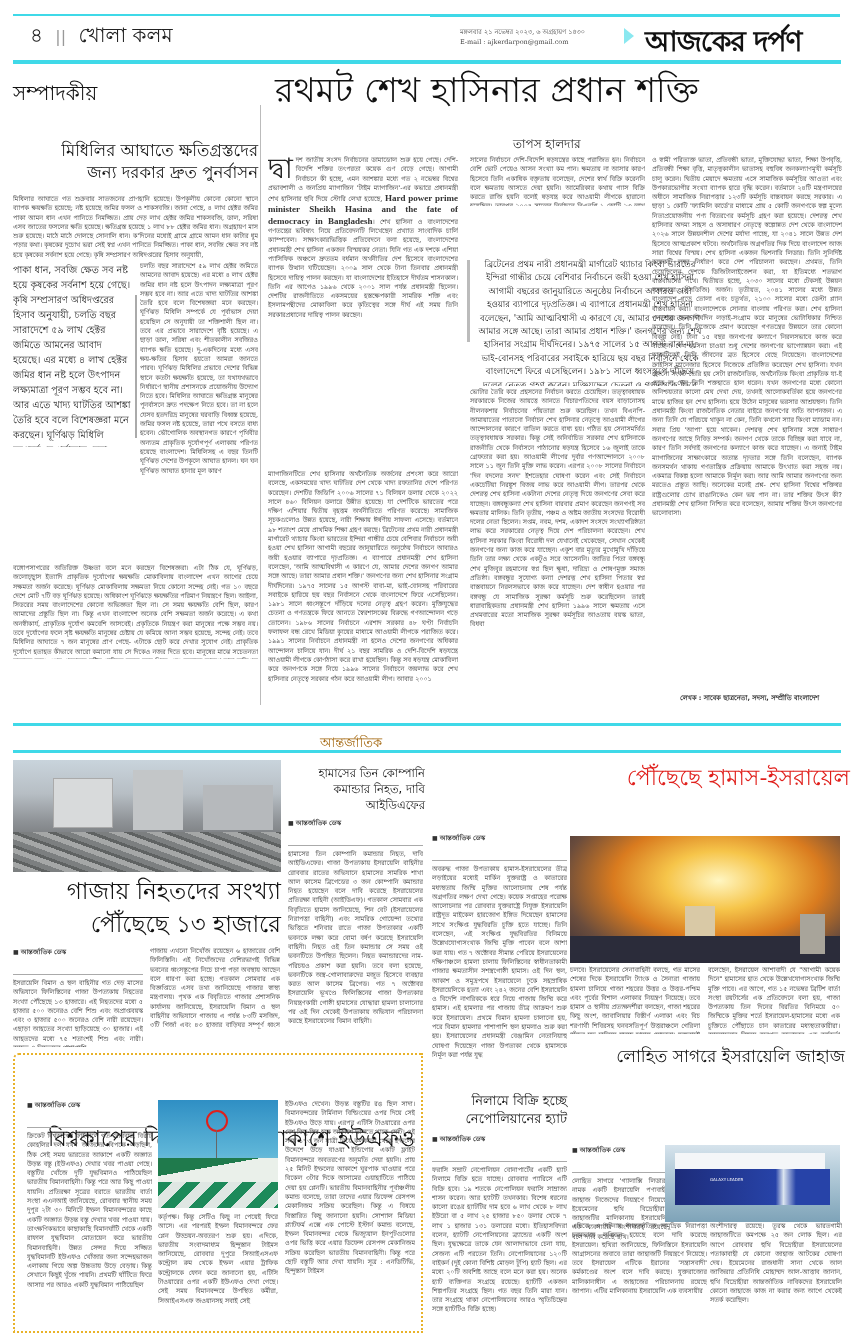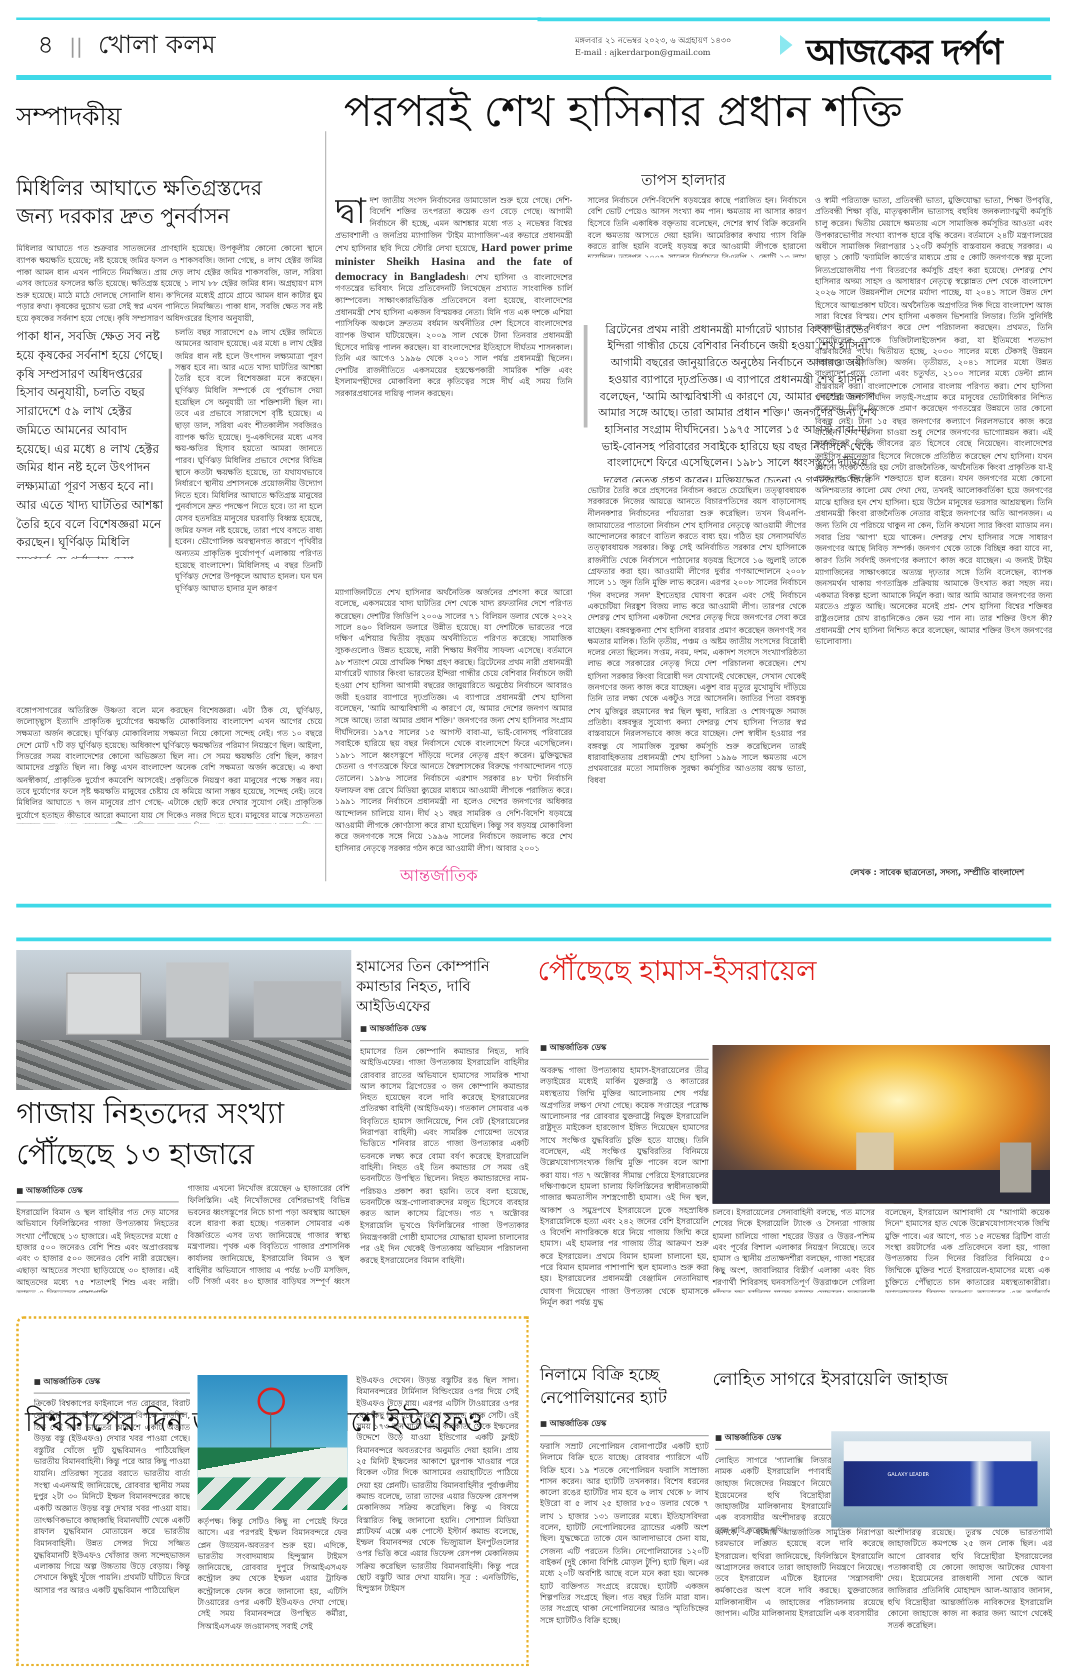--- a/index.html
+++ b/index.html
@@ -1,23 +1,23 @@
 <!DOCTYPE html>
 <html><head>
 <meta charset="utf-8">
 <style>
 *{box-sizing:border-box;margin:0;padding:0}
 body{width:855px;height:1343px;background:#fff;font-family:"DejaVu Sans","Liberation Sans",sans-serif;color:#222;overflow:hidden;position:relative}
 .abs{position:absolute}
 .rule-cyan{position:absolute;height:3px;background:#3fd9e8}
 .txt{font-size:6.4px;line-height:9.3px;text-align:justify;color:#333}
 .vrule{position:absolute;width:1px;background:#bbb}
-.desk{font-size:6.5px;font-weight:bold;color:#333;border-bottom:1px solid #aaa;padding-bottom:3px;margin-bottom:4px}
+.desk{font-size:6.5px;font-weight:bold;color:#333;border-bottom:1px solid #aaa;padding-bottom:16px;margin-bottom:4px}
 .desk:before{content:"■ ";font-size:6px}
-.hl{font-family:"DejaVu Sans",sans-serif;color:#111;text-align:left;font-weight:normal}
+.hl{font-family:"DejaVu Sans",sans-serif;color:#111;text-align:right;font-weight:normal}
 .img{position:absolute;overflow:hidden}
 </style>
 </head>
 <body>
 
 <div class="rule-cyan" style="left:13px;top:14px;width:420px;height:2px"></div>
 <div class="rule-cyan" style="left:430px;top:14px;width:410px;height:3px"></div>
 <div class="abs" style="left:30px;top:20px;font-size:20px;color:#222">
   <span>৪</span>
   <span style="color:#999;font-size:16px;margin:0 6px">||</span>
@@ -37,35 +37,35 @@
   <div>জন্য দরকার দ্রুত পুনর্বাসন</div>
 </div>
 <div class="abs txt" style="left:13px;top:195px;width:245px;height:67px;overflow:hidden">মিধিলার আঘাতে গত শুক্রবার সাতজনের প্রাণহানি হয়েছে। উপকূলীয় কোনো কোনো স্থানে ব্যাপক ক্ষয়ক্ষতি হয়েছে; নষ্ট হয়েছে জমির ফসল ও শাকসবজি। জানা গেছে, ৪ লাখ হেক্টর জমির পাকা আমন ধান এখন পানিতে নিমজ্জিত। প্রায় দেড় লাখ হেক্টর জমির শাকসবজি, ডাল, সরিষা এসব জাতের ফসলের ক্ষতি হয়েছে। ক্ষতিগ্রস্ত হয়েছে ১ লাখ ৮৮ হেক্টর জমির ধান। অগ্রহায়ণ মাস শুরু হয়েছে। মাঠে মাঠে দোলছে সোনালি ধান। ক'দিনের মধ্যেই গ্রামে গ্রামে আমন ধান কাটার ধুম পড়ার কথা। কৃষকের দুচোখ ভরা সেই স্বপ্ন এখন পানিতে নিমজ্জিত। পাকা ধান, সবজি ক্ষেত সব নষ্ট হয়ে কৃষকের সর্বনাশ হয়ে গেছে। কৃষি সম্প্রসারণ অধিদপ্তরের হিসাব অনুযায়ী,</div>
 <div class="abs" style="left:13px;top:262px;width:118px;height:185px;overflow:hidden;font-size:9.5px;line-height:15px;color:#222">পাকা ধান, সবজি ক্ষেত সব নষ্ট হয়ে কৃষকের সর্বনাশ হয়ে গেছে। কৃষি সম্প্রসারণ অধিদপ্তরের হিসাব অনুযায়ী, চলতি বছর সারাদেশে ৫৯ লাখ হেক্টর জমিতে আমনের আবাদ হয়েছে। এর মধ্যে ৪ লাখ হেক্টর জমির ধান নষ্ট হলে উৎপাদন লক্ষ্যমাত্রা পূরণ সম্ভব হবে না। আর এতে খাদ্য ঘাটতির আশঙ্কা তৈরি হবে বলে বিশেষজ্ঞরা মনে করছেন। ঘূর্ণিঝড় মিধিলি সম্পর্কে যে পূর্বাভাস দেয়া হয়েছিল সে অনুযায়ী তা শক্তিশালী ছিল না। তবে এর প্রভাবে সারাদেশে বৃষ্টি হয়েছে। এ ছাড়া ডাল, সরিষা এবং শীতকালীন সবজিরও ব্যাপক ক্ষতি হয়েছে</div>
 <div class="vrule" style="left:135px;top:295px;height:143px;width:2px;background:#aaa"></div>
 <div class="abs txt" style="left:140px;top:262px;width:118px;height:302px;overflow:hidden">চলতি বছর সারাদেশে ৫৯ লাখ হেক্টর জমিতে আমনের আবাদ হয়েছে। এর মধ্যে ৪ লাখ হেক্টর জমির ধান নষ্ট হলে উৎপাদন লক্ষ্যমাত্রা পূরণ সম্ভব হবে না। আর এতে খাদ্য ঘাটতির আশঙ্কা তৈরি হবে বলে বিশেষজ্ঞরা মনে করছেন। ঘূর্ণিঝড় মিধিলি সম্পর্কে যে পূর্বাভাস দেয়া হয়েছিল সে অনুযায়ী তা শক্তিশালী ছিল না। তবে এর প্রভাবে সারাদেশে বৃষ্টি হয়েছে। এ ছাড়া ডাল, সরিষা এবং শীতকালীন সবজিরও ব্যাপক ক্ষতি হয়েছে। দু-একদিনের মধ্যে এসব ক্ষয়-ক্ষতির হিসাব হয়তো আমরা জানতে পারব। ঘূর্ণিঝড় মিধিলির প্রভাবে দেশের বিভিন্ন স্থানে কতটা ক্ষয়ক্ষতি হয়েছে, তা যথাযথভাবে নির্ধারণে স্থানীয় প্রশাসনকে প্রয়োজনীয় উদ্যোগ নিতে হবে। মিধিলির আঘাতে ক্ষতিগ্রস্ত মানুষের পুনর্বাসনে দ্রুত পদক্ষেপ নিতে হবে। তা না হলে যেসব হতদরিদ্র মানুষের ঘরবাড়ি বিধ্বস্ত হয়েছে, জমির ফসল নষ্ট হয়েছে, তারা পথে বসতে বাধ্য হবেন। ভৌগোলিক অবস্থানগত কারণে পৃথিবীর অন্যতম প্রাকৃতিক দুর্যোগপূর্ণ এলাকায় পরিণত হয়েছে বাংলাদেশ। মিধিলিসহ এ বছর তিনটি ঘূর্ণিঝড় দেশের উপকূলে আঘাত হানল। ঘন ঘন ঘূর্ণিঝড় আঘাত হানার মূল কারণ</div>
 <div class="abs txt" style="left:13px;top:564px;width:245px;height:95px;overflow:hidden">বঙ্গোপসাগরের অতিরিক্ত উষ্ণতা বলে মনে করছেন বিশেষজ্ঞরা। এটা ঠিক যে, ঘূর্ণিঝড়, জলোচ্ছ্বাস ইত্যাদি প্রাকৃতিক দুর্যোগের ক্ষয়ক্ষতি মোকাবিলায় বাংলাদেশ এখন আগের চেয়ে সক্ষমতা অর্জন করেছে। ঘূর্ণিঝড় মোকাবিলায় সক্ষমতা নিয়ে কোনো সন্দেহ নেই। গত ১০ বছরে দেশে মোট ৭টি বড় ঘূর্ণিঝড় হয়েছে। অধিকাংশ ঘূর্ণিঝড়ে ক্ষয়ক্ষতির পরিমাণ নিয়ন্ত্রণে ছিল। আইলা, সিডরের সময় বাংলাদেশের কোনো অভিজ্ঞতা ছিল না। সে সময় ক্ষয়ক্ষতি বেশি ছিল, কারণ আমাদের প্রস্তুতি ছিল না। কিন্তু এখন বাংলাদেশ অনেক বেশি সক্ষমতা অর্জন করেছে। এ কথা অনস্বীকার্য, প্রাকৃতিক দুর্যোগ কমবেশি আসবেই। প্রকৃতিকে নিয়ন্ত্রণ করা মানুষের পক্ষে সম্ভব নয়। তবে দুর্যোগের ফলে সৃষ্ট ক্ষয়ক্ষতি মানুষের চেষ্টায় যে কমিয়ে আনা সম্ভব হয়েছে, সন্দেহ নেই। তবে মিধিলির আঘাতে ৭ জন মানুষের প্রাণ গেছে- এটাকে ছোট করে দেখার সুযোগ নেই। প্রাকৃতিক দুর্যোগে হতাহত কীভাবে আরো কমানো যায় সে দিকেও নজর দিতে হবে। মানুষের মাঝে সচেতনতা বাড়াতে হবে। এখন প্রয়োজন বৃষ্টির পানিতে ফসল ডুবে গিয়ে এবং অন্যান্য কারণে যারা ক্ষতিগ্রস্ত হয়েছেন, তাদের পাশে দাঁড়ানো। যাদের ঘরবাড়ি বিধ্বস্ত হয়েছে, তাদের পুনর্বাসনের ব্যবস্থা করা জরুরি ভিত্তিতে।</div>
 
 <div class="vrule" style="left:260px;top:105px;height:600px"></div>
 
-<div class="abs hl" style="left:275px;top:68px;width:580px;font-size:34px;line-height:44px;text-align:left">পরপরই শেখ হাসিনার প্রধান শক্তি</div>
+<div class="abs hl" style="left:275px;top:68px;width:580px;font-size:34px;line-height:44px;text-align:left">রথমট শেখ হাসিনার প্রধান শক্তি</div>
 <div class="abs" style="left:513px;top:135px;font-size:12px;color:#222">তাপস হালদার</div>
 <div class="abs" style="left:268px;top:156px;width:190px;height:314px;overflow:hidden">
   <div class="txt"><span style="float:left;font-size:28px;line-height:26px;margin-right:3px;color:#222">দ্বা</span><span>দশ জাতীয় সংসদ নির্বাচনের ডামাডোল শুরু হয়ে গেছে। দেশি-বিদেশি শক্তির তৎপরতা কয়েক গুণ বেড়ে গেছে। আগামী নির্বাচনে কী হচ্ছে, এমন আশঙ্কার মধ্যে গত ২ নভেম্বর বিশ্বের প্রভাবশালী ও জনপ্রিয় ম্যাগাজিন 'টাইম ম্যাগাজিন'-এর কভারে প্রধানমন্ত্রী শেখ হাসিনার ছবি দিয়ে স্টোরি লেখা হয়েছে,</span> <b style="font-family:'Liberation Serif',serif;font-size:9px;line-height:10px">Hard power prime minister Sheikh Hasina and the fate of democracy in Bangladesh</b><span>। শেখ হাসিনা ও বাংলাদেশের গণতন্ত্রের ভবিষ্যৎ নিয়ে প্রতিবেদনটি লিখেছেন প্রখ্যাত সাংবাদিক চার্লি ক্যাম্পবেল। সাক্ষাৎকারভিত্তিক প্রতিবেদনে বলা হয়েছে, বাংলাদেশের প্রধানমন্ত্রী শেখ হাসিনা একজন বিস্ময়কর নেতা। যিনি গত এক দশকে এশিয়া প্যাসিফিক অঞ্চলে দ্রুততম বর্ধমান অর্থনীতির দেশ হিসেবে বাংলাদেশের ব্যাপক উত্থান ঘটিয়েছেন। ২০০৯ সাল থেকে টানা তিনবার প্রধানমন্ত্রী হিসেবে দায়িত্ব পালন করছেন। যা বাংলাদেশের ইতিহাসে দীর্ঘতম শাসনকাল। তিনি এর আগেও ১৯৯৬ থেকে ২০০১ সাল পর্যন্ত প্রধানমন্ত্রী ছিলেন। দেশটির রাজনীতিতে একসময়ের হস্তক্ষেপকারী সামরিক শক্তি এবং ইসলামপন্থীদের মোকাবিলা করে কৃতিত্বের সঙ্গে দীর্ঘ এই সময় তিনি সরকারপ্রধানের দায়িত্ব পালন করছেন।</span></div>
 </div>
 <div class="abs txt" style="left:268px;top:470px;width:190px;height:228px;overflow:hidden">ম্যাগাজিনটিতে শেখ হাসিনার অর্থনৈতিক অর্জনের প্রশংসা করে আরো বলেছে, একসময়ের খাদ্য ঘাটতির দেশ থেকে খাদ্য রফতানির দেশে পরিণত করেছেন। দেশটির জিডিপি ২০০৬ সালের ৭১ বিলিয়ন ডলার থেকে ২০২২ সালে ৪৬০ বিলিয়ন ডলারে উন্নীত হয়েছে। যা দেশটিকে ভারতের পরে দক্ষিণ এশিয়ার দ্বিতীয় বৃহত্তম অর্থনীতিতে পরিণত করেছে। সামাজিক সূচকগুলোও উন্নত হয়েছে, নারী শিক্ষায় ঈর্ষণীয় সাফল্য এসেছে। বর্তমানে ৯৮ শতাংশ মেয়ে প্রাথমিক শিক্ষা গ্রহণ করছে। ব্রিটেনের প্রথম নারী প্রধানমন্ত্রী মার্গারেট থ্যাচার কিংবা ভারতের ইন্দিরা গান্ধীর চেয়ে বেশিবার নির্বাচনে জয়ী হওয়া শেখ হাসিনা আগামী বছরের জানুয়ারিতে অনুষ্ঠেয় নির্বাচনে আবারও জয়ী হওয়ার ব্যাপারে দৃঢ়প্রতিজ্ঞ। এ ব্যাপারে প্রধানমন্ত্রী শেখ হাসিনা বলেছেন, 'আমি আত্মবিশ্বাসী এ কারণে যে, আমার দেশের জনগণ আমার সঙ্গে আছে। তারা আমার প্রধান শক্তি।' জনগণের জন্য শেখ হাসিনার সংগ্রাম দীর্ঘদিনের। ১৯৭৫ সালের ১৫ আগস্ট বাবা-মা, ভাই-বোনসহ পরিবারের সবাইকে হারিয়ে ছয় বছর নির্বাসনে থেকে বাংলাদেশে ফিরে এসেছিলেন। ১৯৮১ সালে ধ্বংসস্তূপে দাঁড়িয়ে দলের নেতৃত্ব গ্রহণ করেন। মুক্তিযুদ্ধের চেতনা ও গণতন্ত্রকে ফিরে আনতে স্বৈরশাসকের বিরুদ্ধে গণআন্দোলন গড়ে তোলেন। ১৯৮৬ সালের নির্বাচনে এরশাদ সরকার ৪৮ ঘণ্টা নির্বাচনি ফলাফল বন্ধ রেখে মিডিয়া ক্যুয়ের মাধ্যমে আওয়ামী লীগকে পরাজিত করে। ১৯৯১ সালের নির্বাচনে প্রধানমন্ত্রী না হলেও দেশের জনগণের অধিকার আন্দোলন চালিয়ে যান। দীর্ঘ ২১ বছর সামরিক ও দেশি-বিদেশি ষড়যন্ত্রে আওয়ামী লীগকে কোণঠাসা করে রাখা হয়েছিল। কিন্তু সব ষড়যন্ত্র মোকাবিলা করে জনগণকে সঙ্গে নিয়ে ১৯৯৬ সালের নির্বাচনে জয়লাভ করে শেখ হাসিনার নেতৃত্বে সরকার গঠন করে আওয়ামী লীগ। আবার ২০০১</div>
 <div class="abs txt" style="left:470px;top:156px;width:175px;height:50px;overflow:hidden">সালের নির্বাচনে দেশি-বিদেশি ষড়যন্ত্রের কাছে পরাজিত হন। নির্বাচনে বেশি ভোট পেয়েও আসন সংখ্যা কম পান। ক্ষমতায় না আসার কারণ হিসেবে তিনি একাধিক বক্তৃতায় বলেছেন, দেশের স্বার্থ বিক্রি করেননি বলে ক্ষমতায় আসতে দেয়া হয়নি। আমেরিকার কথায় গ্যাস বিক্রি করতে রাজি হয়নি বলেই ষড়যন্ত্র করে আওয়ামী লীগকে হারানো হয়েছিল। তারপর ২০০৭ সালের নির্বাচনে বিএনপি ১ কোটি ২৩ লাখ ভুয়া</div>
 <div class="abs" style="left:467px;top:260px;width:3px;height:82px;background:#bbb"></div>
 <div class="abs" style="left:476px;top:258px;width:228px;height:128px;overflow:hidden;font-size:8.6px;line-height:13.4px;text-align:center;color:#222">ব্রিটেনের প্রথম নারী প্রধানমন্ত্রী মার্গারেট থ্যাচার কিংবা ভারতের ইন্দিরা গান্ধীর চেয়ে বেশিবার নির্বাচনে জয়ী হওয়া শেখ হাসিনা আগামী বছরের জানুয়ারিতে অনুষ্ঠেয় নির্বাচনে আবারও জয়ী হওয়ার ব্যাপারে দৃঢ়প্রতিজ্ঞ। এ ব্যাপারে প্রধানমন্ত্রী শেখ হাসিনা বলেছেন, 'আমি আত্মবিশ্বাসী এ কারণে যে, আমার দেশের জনগণ আমার সঙ্গে আছে। তারা আমার প্রধান শক্তি।' জনগণের জন্য শেখ হাসিনার সংগ্রাম দীর্ঘদিনের। ১৯৭৫ সালের ১৫ আগস্ট বাবা-মা, ভাই-বোনসহ পরিবারের সবাইকে হারিয়ে ছয় বছর নির্বাসনে থেকে বাংলাদেশে ফিরে এসেছিলেন। ১৯৮১ সালে ধ্বংসস্তূপে দাঁড়িয়ে দলের নেতৃত্ব গ্রহণ করেন। মুক্তিযুদ্ধের চেতনা ও গণতন্ত্রকে ফিরে আনতে স্বৈরশাসকের বিরুদ্ধে গণআন্দোলন গড়ে তোলেন। ১৯৮৬ সালের নির্বাচনে এরশাদ সরকার ৪৮ ঘণ্টা নির্বাচনি ফলাফল বন্ধ রেখে মিডিয়া ক্যুয়ের মাধ্যমে আওয়ামী লীগকে পরাজিত করে</div>
 <div class="abs txt" style="left:470px;top:388px;width:175px;height:312px;overflow:hidden">ভোটার তৈরি করে প্রহসনের নির্বাচন করতে চেয়েছিল। তত্ত্বাবধায়ক সরকারকে নিজের আয়ত্তে আনতে বিচারপতিদের বয়স বাড়ানোসহ নীলনকশার নির্বাচনের পাঁয়তারা শুরু করেছিল। তখন বিএনপি-জামায়াতের পাতানো নির্বাচন শেখ হাসিনার নেতৃত্বে আওয়ামী লীগের আন্দোলনের কারণে বাতিল করতে বাধ্য হয়। গঠিত হয় সেনাসমর্থিত তত্ত্বাবধায়ক সরকার। কিন্তু সেই অনির্বাচিত সরকার শেখ হাসিনাকে রাজনীতি থেকে নির্বাসনে পাঠানোর ষড়যন্ত্র হিসেবে ১৬ জুলাই তাকে গ্রেফতার করা হয়। আওয়ামী লীগের দুর্বার গণআন্দোলনে ২০০৮ সালে ১১ জুন তিনি মুক্তি লাভ করেন। এরপর ২০০৮ সালের নির্বাচনে 'দিন বদলের সনদ' ইশতেহার ঘোষণা করেন এবং সেই নির্বাচনে একচেটিয়া নিরঙ্কুশ বিজয় লাভ করে আওয়ামী লীগ। তারপর থেকে দেশরত্ন শেখ হাসিনা একটানা দেশের নেতৃত্ব দিয়ে জনগণের সেবা করে যাচ্ছেন। বঙ্গবন্ধুকন্যা শেখ হাসিনা বারবার প্রমাণ করেছেন জনগণই সব ক্ষমতার মালিক। তিনি তৃতীয়, পঞ্চম ও অষ্টম জাতীয় সংসদের বিরোধী দলের নেতা ছিলেন। সপ্তম, নবম, দশম, একাদশ সংসদে সংখ্যাগরিষ্ঠতা লাভ করে সরকারের নেতৃত্ব দিয়ে দেশ পরিচালনা করেছেন। শেখ হাসিনা সরকার কিংবা বিরোধী দল যেখানেই থেকেছেন, সেখান থেকেই জনগণের জন্য কাজ করে যাচ্ছেন। একুশ বার মৃত্যুর মুখোমুখি দাঁড়িয়ে তিনি তার লক্ষ্য থেকে একটুও সরে আসেননি। জাতির পিতা বঙ্গবন্ধু শেখ মুজিবুর রহমানের স্বপ্ন ছিল ক্ষুধা, দারিদ্র্য ও শোষণমুক্ত সমাজ প্রতিষ্ঠা। বঙ্গবন্ধুর সুযোগ্য কন্যা দেশরত্ন শেখ হাসিনা পিতার স্বপ্ন বাস্তবায়নে নিরলসভাবে কাজ করে যাচ্ছেন। দেশ স্বাধীন হওয়ার পর বঙ্গবন্ধু যে সামাজিক সুরক্ষা কর্মসূচি শুরু করেছিলেন তারই ধারাবাহিকতায় প্রধানমন্ত্রী শেখ হাসিনা ১৯৯৬ সালে ক্ষমতায় এসে প্রথমবারের মতো সামাজিক সুরক্ষা কর্মসূচির আওতায় বয়স্ক ভাতা, বিধবা</div>
 <div class="abs txt" style="left:652px;top:156px;width:190px;height:535px;overflow:hidden">ও স্বামী পরিত্যক্ত ভাতা, প্রতিবন্ধী ভাতা, মুক্তিযোদ্ধা ভাতা, শিক্ষা উপবৃত্তি, প্রতিবন্ধী শিক্ষা বৃত্তি, মাতৃত্বকালীন ভাতাসহ বহুবিধ জনকল্যাণমুখী কর্মসূচি চালু করেন। দ্বিতীয় মেয়াদে ক্ষমতায় এসে সামাজিক কর্মসূচির আওতা এবং উপকারভোগীর সংখ্যা ব্যাপক হারে বৃদ্ধি করেন। বর্তমানে ২৪টি মন্ত্রণালয়ের অধীনে সামাজিক নিরাপত্তার ১২৩টি কর্মসূচি বাস্তবায়ন করছে সরকার। এ ছাড়া ১ কোটি 'ফ্যামিলি কার্ডে'র মাধ্যমে প্রায় ৫ কোটি জনগণকে স্বল্প মূল্যে নিত্যপ্রয়োজনীয় পণ্য বিতরণের কর্মসূচি গ্রহণ করা হয়েছে। দেশরত্ন শেখ হাসিনার অদম্য সাহস ও অসাধারণ নেতৃত্বে স্বল্পোন্নত দেশ থেকে বাংলাদেশ ২০২৬ সালে উন্নয়নশীল দেশের মর্যাদা পাচ্ছে, যা ২০৪১ সালে উন্নত দেশ হিসেবে আত্মপ্রকাশ ঘটবে। অর্থনৈতিক অগ্রগতির দিক দিয়ে বাংলাদেশ আজ সারা বিশ্বের বিস্ময়। শেখ হাসিনা একজন ভিশনারি লিডার। তিনি সুনির্দিষ্ট কয়েকটি লক্ষ্য নির্ধারণ করে দেশ পরিচালনা করছেন। প্রথমত, তিনি চেয়েছিলেন দেশকে ডিজিটালাইজেশন করা, যা ইতিমধ্যে শতভাগ বাস্তবায়নের পথে। দ্বিতীয়ত হচ্ছে, ২০৩০ সালের মধ্যে টেকসই উন্নয়ন লক্ষ্যমাত্রা (এসডিজি) অর্জন। তৃতীয়ত, ২০৪১ সালের মধ্যে উন্নত বাংলাদেশ গড়ে তোলা এবং চতুর্থত, ২১০০ সালের মধ্যে ডেল্টা প্ল্যান বাস্তবায়ন করা। বাংলাদেশকে সোনার বাংলায় পরিণত করা। শেখ হাসিনা গণতন্ত্রের জন্য দীর্ঘদিন লড়াই-সংগ্রাম করে মানুষের ভোটাধিকার নিশ্চিত করেছেন। তিনি নিজেকে প্রমাণ করেছেন গণতন্ত্রের উন্নয়নে তার কোনো বিকল্প নেই। টানা ১৫ বছর জনগণের কল্যাণে নিরলসভাবে কাজ করে যাচ্ছেন। শেখ হাসিনা চাওয়া শুধু দেশের জনগণের ভাগ্যোন্নয়ন করা। এই কাজটিকেই তিনি জীবনের ব্রত হিসেবে বেছে নিয়েছেন। বাংলাদেশের ক্রাইসিস ম্যানেজার হিসেবে নিজেকে প্রতিষ্ঠিত করেছেন শেখ হাসিনা। যখন কোনো সংকট তৈরি হয় সেটা রাজনৈতিক, অর্থনৈতিক কিংবা প্রাকৃতিক যা-ই হোক না কেন তিনি শক্তহাতে হাল ধরেন। যখন জনগণের মধ্যে কোনো অনিশ্চয়তার কালো মেঘ দেখা দেয়, তখনই আলোকবর্তিকা হয়ে জনগণের মাঝে হাজির হন শেখ হাসিনা। হয়ে উঠেন মানুষের ভরসার আশ্রয়স্থল। তিনি প্রধানমন্ত্রী কিংবা রাজনৈতিক নেতার বাইরে জনগণের অতি আপনজন। এ জন্য তিনি যে পরিচয়ে থাকুন না কেন, তিনি কখনো স্যার কিংবা ম্যাডাম নন। সবার প্রিয় 'আপা' হয়ে থাকেন। দেশরত্ন শেখ হাসিনার সঙ্গে সাধারণ জনগণের আছে নিবিড় সম্পর্ক। জনগণ থেকে তাকে বিচ্ছিন্ন করা যাবে না, কারণ তিনি সর্বদাই জনগণের কল্যাণে কাজ করে যাচ্ছেন। এ জন্যই টাইম ম্যাগাজিনের সাক্ষাৎকারে অত্যন্ত দৃঢ়তার সঙ্গে তিনি বলেছেন, ব্যাপক জনসমর্থন থাকায় গণতান্ত্রিক প্রক্রিয়ায় আমাকে উৎখাত করা সহজ নয়। একমাত্র বিকল্প হলো আমাকে নির্মূল করা। আর আমি আমার জনগণের জন্য মরতেও প্রস্তুত আছি। অনেকের মনেই প্রশ্ন- শেখ হাসিনা বিশ্বের শক্তিধর রাষ্ট্রগুলোর চোখ রাঙানিকেও কেন ভয় পান না। তার শক্তির উৎস কী? প্রধানমন্ত্রী শেখ হাসিনা নিশ্চিত করে বলেছেন, আমার শক্তির উৎস জনগণের ভালোবাসা।</div>
 <div class="abs" style="left:680px;top:692px;font-size:6.6px;font-weight:bold;color:#333">লেখক : সাবেক ছাত্রনেতা, সদস্য, সম্প্রীতি বাংলাদেশ</div>
 
 <div class="rule-cyan" style="left:13px;top:723px;width:828px"></div>
-<div class="abs" style="left:320px;top:691px;font-size:13px;color:#ec4899">আন্তর্জাতিক</div>
+<div class="abs" style="left:320px;top:733px;font-size:13px;color:#a16207">আন্তর্জাতিক</div>
 <div class="rule-cyan" style="left:13px;top:750px;width:828px"></div>
 
 <div class="img" style="left:13px;top:760px;width:268px;height:112px;background:linear-gradient(180deg,#c9d4dc 0%,#b7bec4 30%,#8e9296 55%,#6c6e70 80%,#9a9a96 100%)">
   <div class="abs" style="left:40px;top:18px;width:60px;height:50px;background:#d8dadb;border:1px solid #aaa"></div>
   <div class="abs" style="left:120px;top:10px;width:50px;height:60px;background:#c3c6c8"></div>
   <div class="abs" style="left:190px;top:25px;width:70px;height:45px;background:#b6b9bc"></div>
   <div class="abs" style="left:0;top:72px;width:268px;height:40px;background:repeating-linear-gradient(20deg,#7c7f80 0 5px,#a5a7a7 5px 10px,#5f6262 10px 13px)"></div>
 </div>
 
 <div class="abs hl" style="left:285px;top:765px;width:140px;font-size:11.5px;line-height:16px">হামাসের তিন কোম্পানি কমান্ডার নিহত, দাবি আইডিএফের</div>
@@ -116,21 +116,21 @@
 
 <div class="abs hl" style="left:432px;top:1092px;width:135px;font-size:13px;line-height:18px">
   <div>নিলামে বিক্রি হচ্ছে</div>
   <div>নেপোলিয়ানের হ্যাট</div>
 </div>
 <div class="abs" style="left:432px;top:1134px;width:135px">
   <div class="desk">আন্তর্জাতিক ডেস্ক</div>
   <div class="txt" style="height:188px;overflow:hidden">ফরাসি সম্রাট নেপোলিয়ন বোনাপার্টের একটি হ্যাট নিলামে বিক্রি হতে যাচ্ছে। রোববার প্যারিসে এটি বিক্রি হবে। ১৯ শতকে নেপোলিয়ন ফরাসি সাম্রাজ্য শাসন করেন। আর হ্যাটটি তখনকার। বিশেষ ধরনের কালো রঙের হ্যাটটির দাম হবে ৬ লাখ থেকে ৮ লাখ ইউরো বা ৫ লাখ ২৫ হাজার ৮৫০ ডলার থেকে ৭ লাখ ১ হাজার ১৩১ ডলারের মধ্যে। ইতিহাসবিদরা বলেন, হ্যাটটি নেপোলিয়নের ব্র্যান্ডের একটি অংশ ছিল। যুদ্ধক্ষেত্রে তাকে যেন আলাদাভাবে চেনা যায়, সেজন্য এটি পরতেন তিনি। নেপোলিয়ানের ১২০টি বাইকর্ন (দুই কোনা বিশিষ্ট মোড়ল টুপি) হ্যাট ছিল। এর মধ্যে ২০টি অবশিষ্ট আছে বলে মনে করা হয়। অনেক হ্যাট ব্যক্তিগত সংগ্রহে রয়েছে। হ্যাটটি একজন শিল্পপতির সংগ্রহে ছিল। গত বছর তিনি মারা যান। তার সংগ্রহে থাকা নেপোলিয়নের আরও স্মৃতিচিহ্নের সঙ্গে হ্যাটটিও বিক্রি হচ্ছে।</div>
 </div>
 
-<div class="abs hl" style="left:570px;top:1093px;width:275px;font-size:14px;line-height:22px">
+<div class="abs hl" style="left:570px;top:1045px;width:275px;font-size:17px;line-height:22px">
   <div>লোহিত সাগরে ইসরায়েলি জাহাজ</div>
 </div>
 <div class="abs" style="left:572px;top:1145px;width:95px">
   <div class="desk">আন্তর্জাতিক ডেস্ক</div>
   <div class="txt" style="height:70px;overflow:hidden">লোহিত সাগরে 'গ্যালাক্সি লিডার' নামক একটি ইসরায়েলি পণ্যবাহী জাহাজ নিজেদের নিয়ন্ত্রণে নিয়েছে ইয়েমেনের হুথি বিদ্রোহীরা। জাহাজটির মালিকানায় ইসরায়েলি এক ব্যবসায়ীর অংশীদারত্ব রয়েছে বলে দাবি করেছে হুথি।</div>
 </div>
 <div class="img" style="left:665px;top:1145px;width:175px;height:77px;background:linear-gradient(180deg,#d6e3ec 0%,#b9cfdc 30%,#7ea3b8 100%)">
   <div class="abs" style="left:10px;top:8px;width:150px;height:16px;background:#f4f6f8"></div>
   <div class="abs" style="left:10px;top:24px;width:155px;height:36px;background:linear-gradient(90deg,#1d2c7a 0%,#2743a8 65%,#dbe5f0 70%,#2743a8 78%)"></div>
   <div class="abs" style="left:45px;top:32px;font-size:4px;color:#fff">GALAXY LEADER</div>

